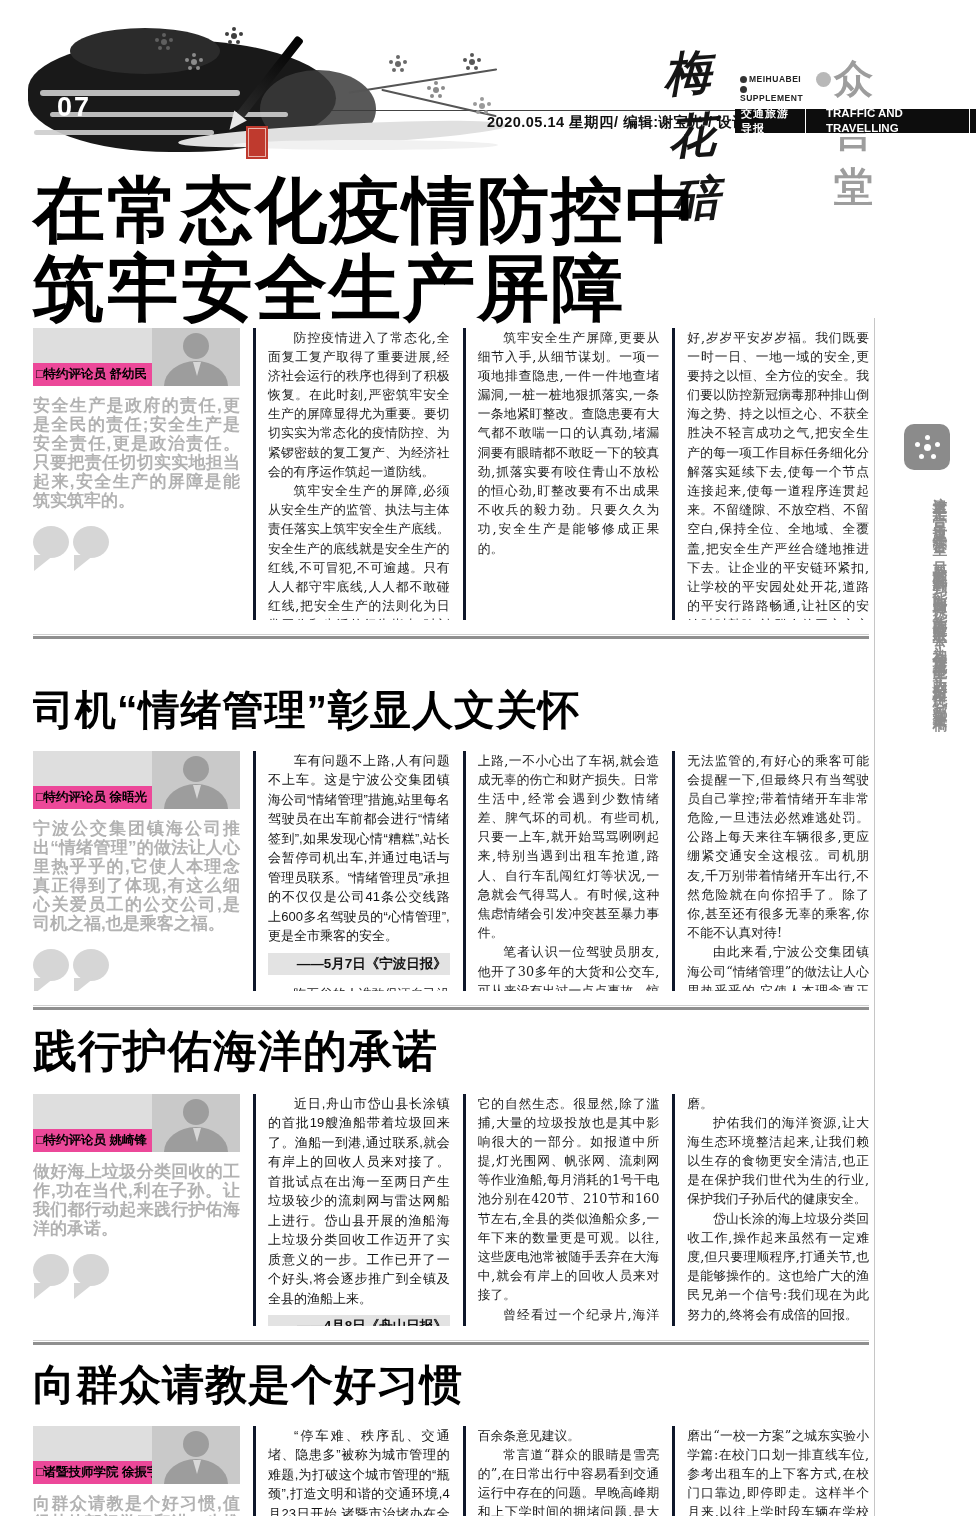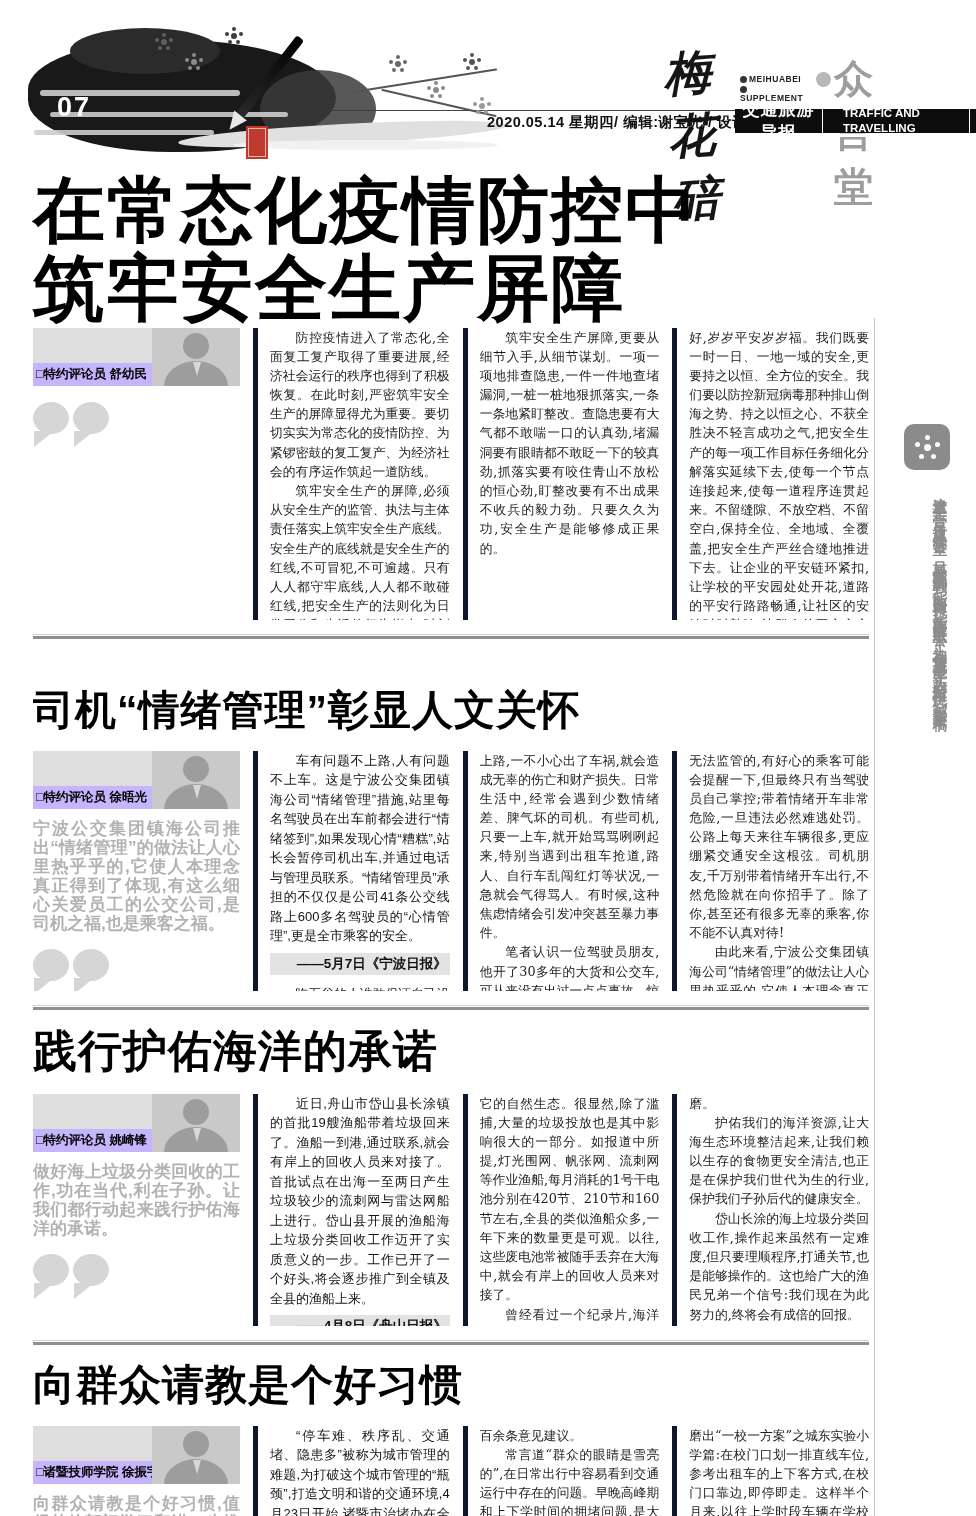--- a/index.html
+++ b/index.html
@@ -9,21 +9,21 @@
     position:relative; width:976px; height:1516px; margin:0 auto;
     background:#ffffff; overflow:hidden; color:#111;
   }
 
   
   .header { position:absolute; left:0; top:0; width:976px; height:170px; }
   .h-rule { position:absolute; left:120px; right:28px; top:110px; height:1px; background:#444; }
   .dateline { position:absolute; left:487px; top:113px; font-size:14.5px; font-weight:bold; color:#111; letter-spacing:0.5px; }
   .banner { position:absolute; left:735px; top:109px; height:24px; background:#0d0d0d; color:#fff;
             display:flex; align-items:center; padding:0 6px; gap:6px; }
-  .banner-cn { font-size:17px; font-weight:bold; letter-spacing:1px;text-align:center; }
+  .banner-cn { font-size:11px; font-weight:bold; letter-spacing:1px; }
   .banner-en { font-size:11.5px; font-weight:bold; letter-spacing:0px; border:1px solid #fff; padding:0 20px; line-height:15px; }
 
   .mast { position:absolute; left:668px; top:40px; height:70px; }
   .mast-script { position:absolute; left:0; top:2px; font-family:"DejaVu Serif", serif; font-style:italic; font-weight:bold;
                  font-size:47px; color:#151515; transform:rotate(-4deg); letter-spacing:-2px; }
   .mast-badge { position:absolute; left:72px; top:35px; font-size:8.5px; font-weight:bold; color:#222; line-height:9.5px; letter-spacing:0.5px; }
   .mast-badge i { display:inline-block; width:7px; height:7px; border-radius:50%; background:#333; margin-right:2px; vertical-align:middle; }
   .mast-dot { position:absolute; left:148px; top:32px; width:15px; height:15px; border-radius:50%; background:#b8b8b8; }
   .mast-section { position:absolute; left:166px; top:12px; font-size:39px; font-weight:bold; color:#9d9d9d; letter-spacing:2px; }
 
@@ -57,38 +57,38 @@
   
   .main { position:absolute; left:33px; top:172px; width:836px; }
   .edge-rule { position:absolute; left:874px; top:318px; height:1198px; width:1px; background:#c6c6c6; }
 
   h2.title { font-weight:bold; color:#000; font-family:"Liberation Sans", sans-serif; }
   .t-big { font-size:72px; line-height:1.08; letter-spacing:2px; }
   .t-mid { letter-spacing:1px; margin-bottom:13px; }
   .t2 { font-size:41px;margin-top:44px; } .t3 { font-size:44px; } .t4 { font-size:42px; }
 
   .cols { display:grid; grid-template-columns:207px 1fr 1fr 1fr; column-gap:13px; overflow:hidden; }
-  .tcol { border-left:5px solid #0f172a; padding-left:12px; overflow:hidden; }
+  .tcol { border-left:3px solid #0f172a; padding-left:12px; overflow:hidden; }
 
   p.script { font-family:"DejaVu Serif", serif; font-size:12.8px; line-height:1.5; color:#1d1d1d;
              text-align:justify; text-indent:2em; }
   p.cont { text-indent:0; }
   p.intro { font-size:13px; line-height:1.5; color:#151515; text-align:justify; text-indent:2em;
             font-family:"Liberation Sans", sans-serif; }
   .byline { background:#e3e3e3; font-weight:bold; font-size:13.5px; text-align:right; padding:2px 3px;
             margin:7px 0 9px; color:#111; }
 
   
   .acard { position:relative; height:58px; background:#dedede; }
   .photo { position:absolute; right:0; top:0; width:88px; height:58px; background:#c9c9c9; overflow:hidden; }
   .head { position:absolute; left:31px; top:5px; width:26px; height:26px; border-radius:50%; background:#9d9d9d; }
   .torso { position:absolute; left:12px; top:33px; width:64px; height:28px; border-radius:50% 50% 0 0 / 90% 90% 0 0; background:#9d9d9d; }
   .tie { position:absolute; left:41px; top:34px; width:0; height:0; border-left:4px solid transparent;
          border-right:4px solid transparent; border-top:14px solid #d8d8d8; }
-  .alabel { position:absolute; left:0; bottom:0; width:119px; background:#c4b5fd; font-size:12.5px;
+  .alabel { position:absolute; left:0; bottom:0; width:119px; background:#ec4899; font-size:12.5px;
             font-weight:bold; color:#000; padding:3px 3px; white-space:nowrap; overflow:hidden; }
   .aquote { margin-top:10px; color:#b2b2b2; font-weight:bold; font-size:17px; line-height:19px;
             text-align:justify; }
   .qmarks { margin-top:16px; height:50px; }
   .qm { display:inline-block; width:36px; height:32px; background:#d6d6d6; border-radius:50%; position:relative; margin-right:4px; }
   .qm::after { content:""; position:absolute; left:1px; bottom:-13px; width:0; height:0;
                border-top:16px solid #d6d6d6; border-right:20px solid transparent; }
 
   .sep { height:5px; margin:14px 0 12px; background:linear-gradient(to bottom, #cfcfcf 1px, #ffffff 1px, #ffffff 2px, #8f8f8f 2px); }
 
@@ -162,20 +162,21 @@
       <div class="cols b1">
         <div>
           <div class="acard">
             <div class="photo">
               <div class="head"></div>
               <div class="torso"></div>
               <div class="tie"></div>
             </div>
             <div class="alabel">□特约评论员 舒幼民</div>
           </div>
+          <div class="aquote">安全生产是政府的责任,更是全民的责任;安全生产是安全责任,更是政治责任。只要把责任切切实实地担当起来,安全生产的屏障是能筑实筑牢的。</div>
           <div class="qmarks"><span class="qm"></span><span class="qm"></span></div>
         </div>
         <div class="tcol">
           <p class="script">防控疫情进入了常态化,全面复工复产取得了重要进展,经济社会运行的秩序也得到了积极恢复。在此时刻,严密筑牢安全生产的屏障显得尤为重要。要切切实实为常态化的疫情防控、为紧锣密鼓的复工复产、为经济社会的有序运作筑起一道防线。</p>
           <p class="script">筑牢安全生产的屏障,必须从安全生产的监管、执法与主体责任落实上筑牢安全生产底线。安全生产的底线就是安全生产的红线,不可冒犯,不可逾越。只有人人都守牢底线,人人都不敢碰红线,把安全生产的法则化为日常工作和生活的行为指南,时刻绷紧这根弦、时刻敲响警示钟,我们的安全生产才能有坚实的基础,才会有牢靠的保证。</p>
 
         </div>
         <div class="tcol">
           <p class="script">筑牢安全生产屏障,更要从细节入手,从细节谋划。一项一项地排查隐患,一件一件地查堵漏洞,一桩一桩地狠抓落实,一条一条地紧盯整改。查隐患要有大气都不敢喘一口的认真劲,堵漏洞要有眼睛都不敢眨一下的较真劲,抓落实要有咬住青山不放松的恒心劲,盯整改要有不出成果不收兵的毅力劲。只要久久为功,安全生产是能够修成正果的。</p>
 

